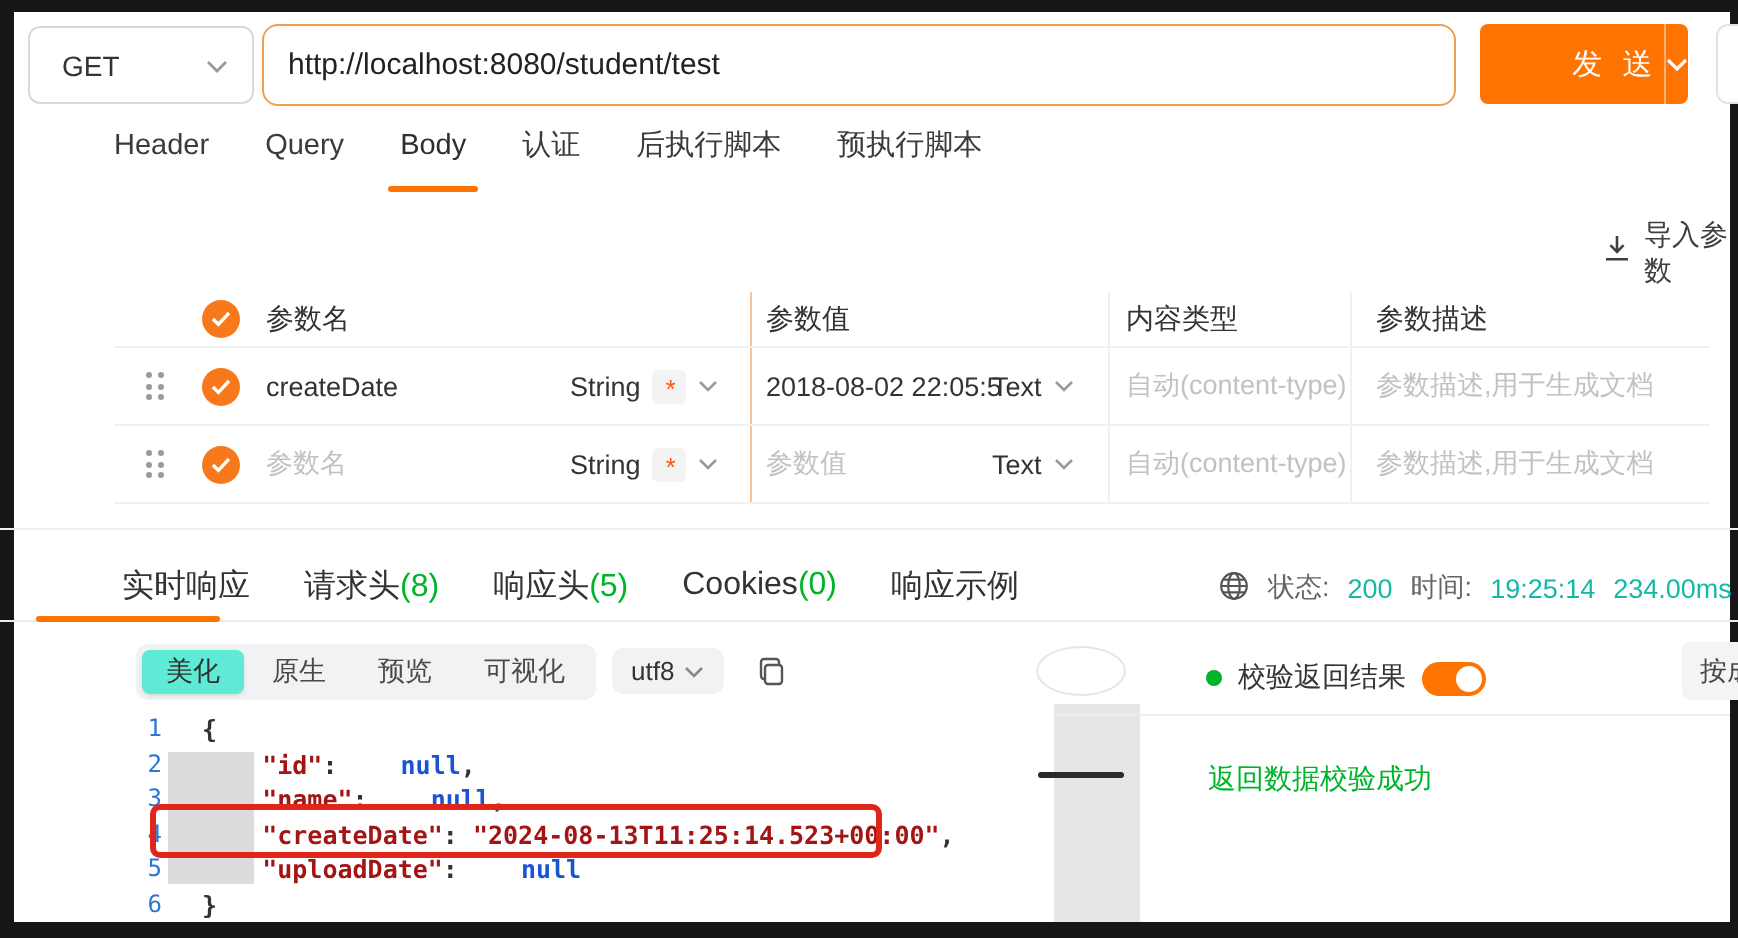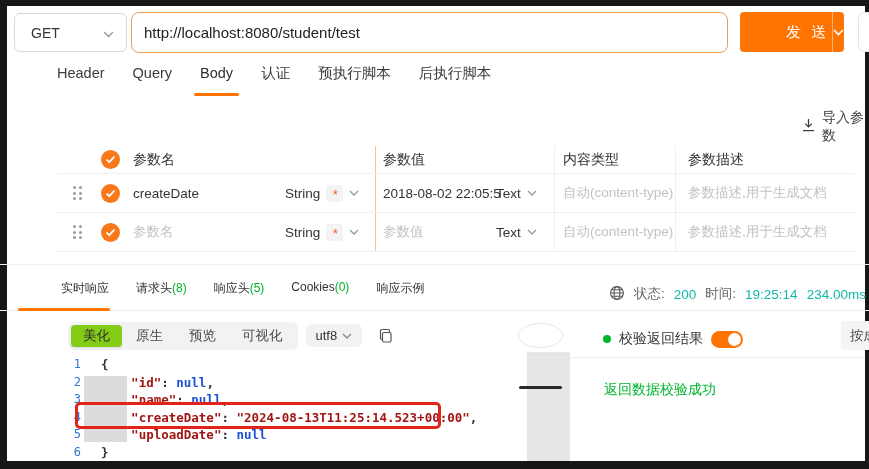--- a/index.html
+++ b/index.html
@@ -50,43 +50,43 @@
   .ph { color:#c2c2c2; }
   .chk { width:19px; height:19px; border-radius:50%; background:#f7791b; display:flex; align-items:center; justify-content:center; cursor:pointer; }
   .dots { display:grid; grid-template-columns:repeat(2,3px); grid-auto-rows:3px; gap:2.5px 3px; cursor:grab; }
   .dots i { background:#9a9a9a; border-radius:50%; }
   .tsel { display:flex; align-items:center; gap:6px; cursor:pointer; }
   .req-tag { width:17px; height:17px; background:#f3f3f3; border-radius:3px; color:#ff5a1e; font-size:13px; line-height:20px; text-align:center; }
 
   .sect-line { left:0; right:0; top:264px; height:1px; background:#f0f0f0; }
 
   
-  .resp-tabs { left:18px; top:280px; height:26px; display:flex; gap:27px; font-size:12px; color:#333; }
+  .resp-tabs { left:18px; top:280px; height:26px; display:flex; gap:27px; font-size:16px; color:#333;align-items:center; }
   .resp-tab { cursor:pointer; white-space:nowrap; }
   .resp-tab .cnt { color:#00b42a; }
   .resp-border { left:0; right:0; top:310px; height:1px; background:#ececec; }
   .resp-underline { left:18px; top:308px; width:92px; height:3px; background:#ff7300; border-radius:2px; }
   .status-row { left:566px; top:284px; height:20px; display:flex; align-items:center; gap:9px; font-size:13.5px; color:#666; white-space:nowrap; }
   .status-row .g { color:#14b8a6; }
 
   
   .viewer-bar { left:25px; top:321px; height:29px; display:flex; align-items:center; }
   .segs { display:flex; background:#f1f2f4; border-radius:6px; padding:3px; gap:2px; }
   .seg { padding:2px 12px; font-size:13.5px; color:#4a4a4a; border-radius:4px; cursor:pointer; line-height:18px; }
-  .seg.active { background:#84cc16; color:#2f2f2f; box-shadow:0 1px 2px rgba(0,0,0,.10); }
+  .seg.active { background:#5eead4; color:#2f2f2f; box-shadow:0 1px 2px rgba(0,0,0,.10); }
   .enc { margin-left:8px; background:#f1f2f4; border-radius:6px; padding:4px 10px; display:flex; align-items:center; gap:5px;
     font-size:13px; color:#333; cursor:pointer; }
   .copy-btn { margin-left:16px; cursor:pointer; display:flex; align-items:center; }
 
   
   .code { left:14px; top:356px; width:505px; font-family:"DejaVu Sans Mono","Liberation Mono",monospace; font-size:12.5px; line-height:17.5px; }
   .cline { display:flex; }
   .ln { width:44px; text-align:right; padding-right:20px; color:#2e75d4; font-size:12px; }
   .src { font-weight:700; color:#333; white-space:pre; }
-  .k { color:#a31515; } .vs { color:#a31515; } .vn { color:#1a53d6; } .p { color:#333; }
+  .k { color:#a31515; } .vs { color:#a31515; } .vn { color:#1a53d6;margin-left:24px; } .p { color:#333; }
   .indent-guide { left:84px; top:376px; height:66px; width:1px; background:#dcdcdc; }
   .ann-box { left:75px; top:402px; width:366px; height:27px; border:3px solid #e0251b; border-radius:5px; z-index:6; }
 
   
   .vdivider { left:527px; top:352px; height:109px; width:1px; background:#e6e6e6; }
   .collapse-handle { left:518px; top:323px; width:25px; height:25px; border-radius:50%; background:#fff; border:1px solid #e6e6e6;
     display:flex; align-items:center; justify-content:center; cursor:pointer; z-index:4; }
   .divider-dash { left:519px; top:386px; width:18px; height:3px; background:#2a2a2a; border-radius:2px; z-index:5; }
   .vp-header { left:560px; top:329px; height:20px; display:flex; align-items:center; gap:8px; }
   .vp-dot { width:8px; height:8px; border-radius:50%; background:#00b42a; }
@@ -124,22 +124,22 @@
         </svg>
     </span>
   </div>
   <div class="abs partial-btn"></div>
 
   <div class="abs req-tabs">
     <span class="req-tab">Header</span>
     <span class="req-tab">Query</span>
     <span class="req-tab active">Body</span>
     <span class="req-tab">认证</span>
+    <span class="req-tab">后执行脚本</span>
     <span class="req-tab">预执行脚本</span>
-    <span class="req-tab">后执行脚本</span>
   </div>
 
   <div class="abs import-params">
     <span>
       <svg width="15" height="15" viewBox="0 0 15 15">
           <path d="M7.5 1v7.2M4.2 5.6l3.3 3.3 3.3-3.3M2 12.6h11" fill="none" stroke="#3f3f3f" stroke-width="1.3"></path>
         </svg>
     </span>
     <span class="t">导入参数</span>
   </div>

